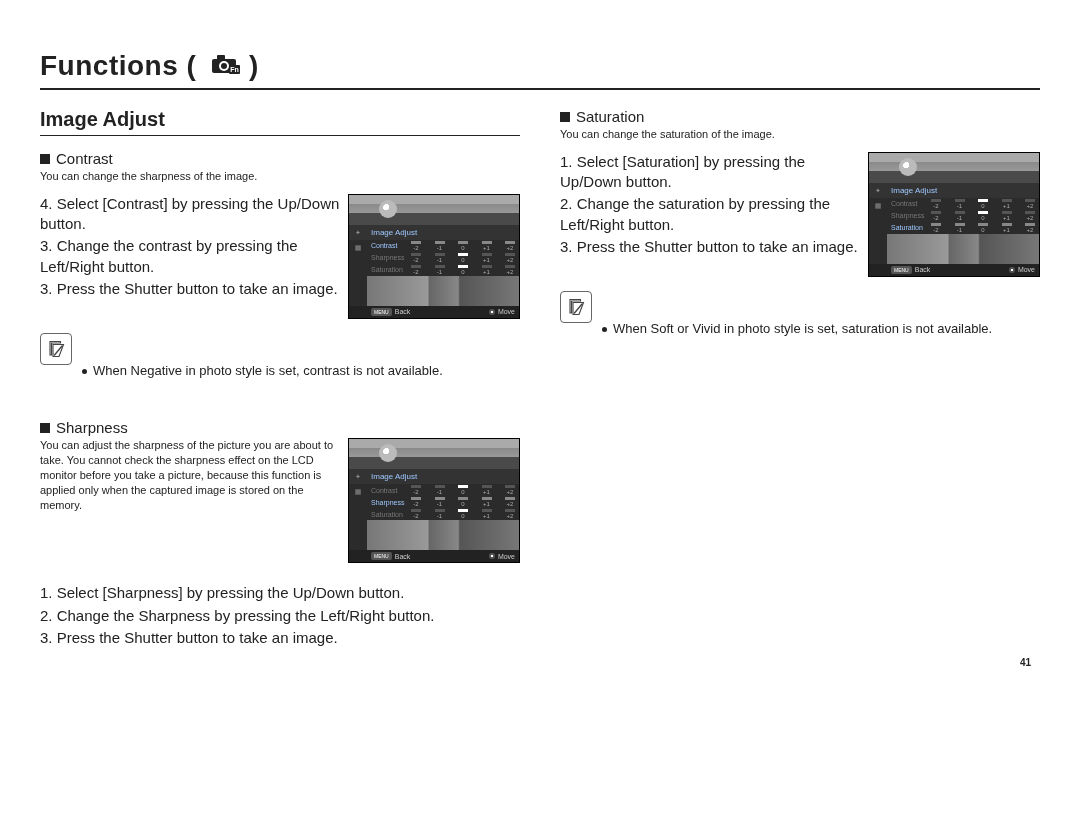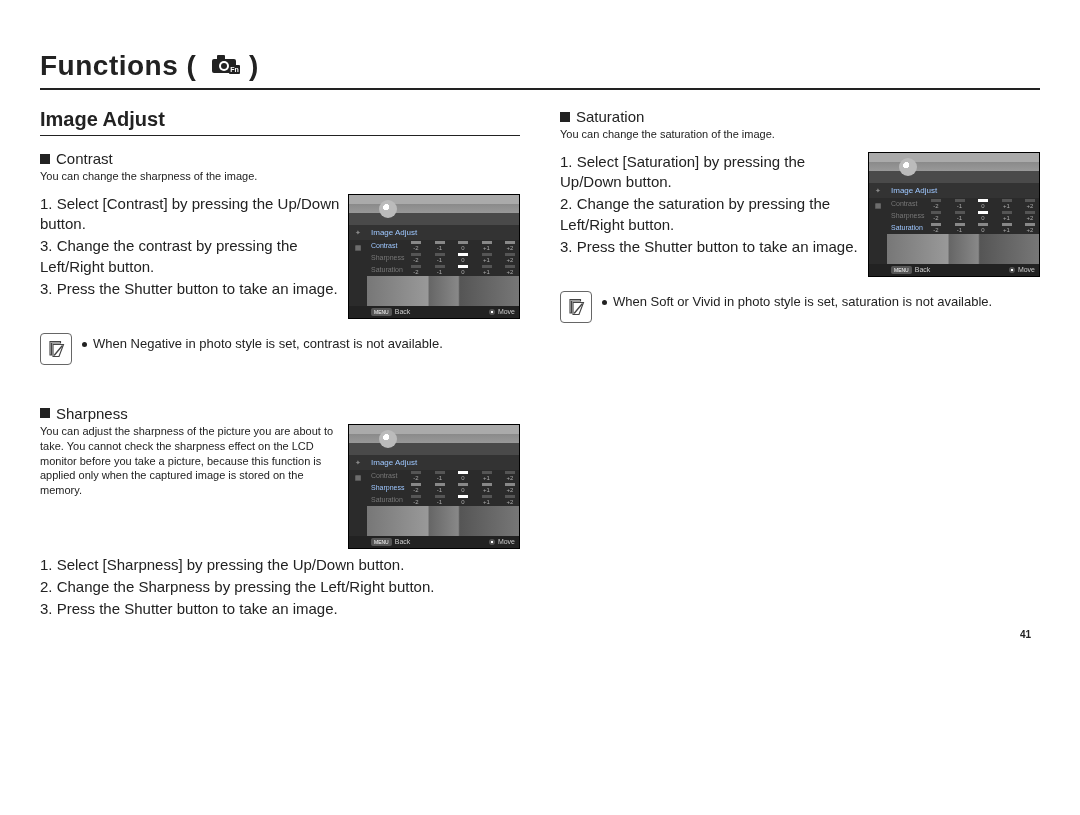--- a/index.html
+++ b/index.html
@@ -93,20 +93,21 @@
     display: flex;
     align-items: center;
     justify-content: center;
     flex: 0 0 30px;
   }
   .note-icon svg { width: 18px; height: 18px; }
   .note-text {
     font-size: 13px;
     line-height: 1.35;
     padding-top: 2px;
+    margin-top: 27px;
   }
   .note-text .dot {
     display: inline-block;
     width: 5px;
     height: 5px;
     background: #222;
     border-radius: 50%;
     vertical-align: middle;
     margin-right: 6px;
   }
@@ -247,21 +248,21 @@
       <h2 class="subheading">Image Adjust</h2>
 
       <div class="section-block">
         <div class="bullet-row">
           <span class="sq"></span>
           <span>Contrast</span>
         </div>
         <div class="desc">You can change the sharpness of the image.</div>
         <div class="row-split">
           <div class="textcol">
-            <div class="step">1. Select [Contrast] by pressing the Up/Down button.</div>
+            <div class="step">4. Select [Contrast] by pressing the Up/Down button.</div>
             <div class="step">3. Change the contrast by pressing the Left/Right button.</div>
             <div class="step">3. Press the Shutter button to take an image.</div>
           </div>
 
           <div class="lcd">
             <div class="lcd-body">
               <div class="icon-col">
                   <span>▣</span>
                   <span>◷</span>
                   <span>✦</span>
@@ -381,21 +382,21 @@
                     <span>Back</span>
                   </span>
                 <span>
                     <span class="move-dot"></span>
                     <span>Move</span>
                   </span>
               </div>
             </div>
           </div>
         </div>
-        <div class="textcol" style="margin-top:6px">
+        <div class="textcol" style="margin-top:20px">
           <div class="step">1. Select [Sharpness] by pressing the Up/Down button.</div>
           <div class="step">2. Change the Sharpness by pressing the Left/Right button.</div>
           <div class="step">3. Press the Shutter button to take an image.</div>
         </div>
       </div>
 
     </div>
 
     <div class="col">
 

